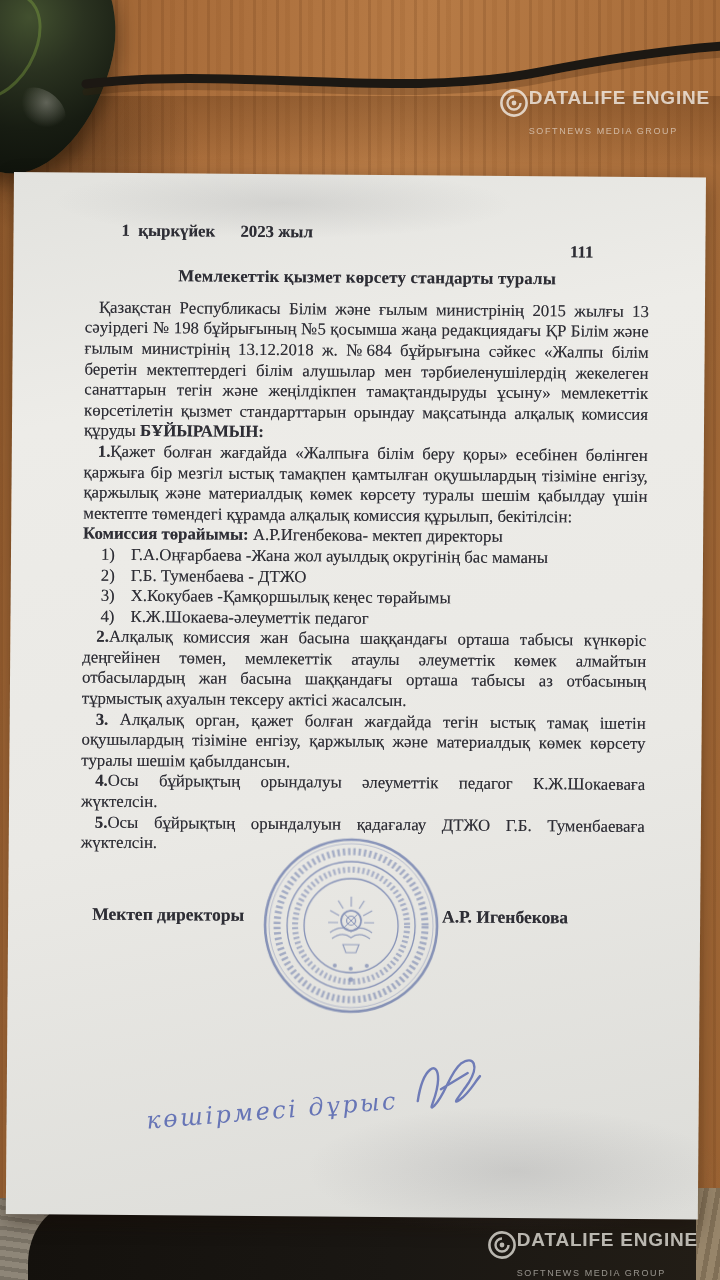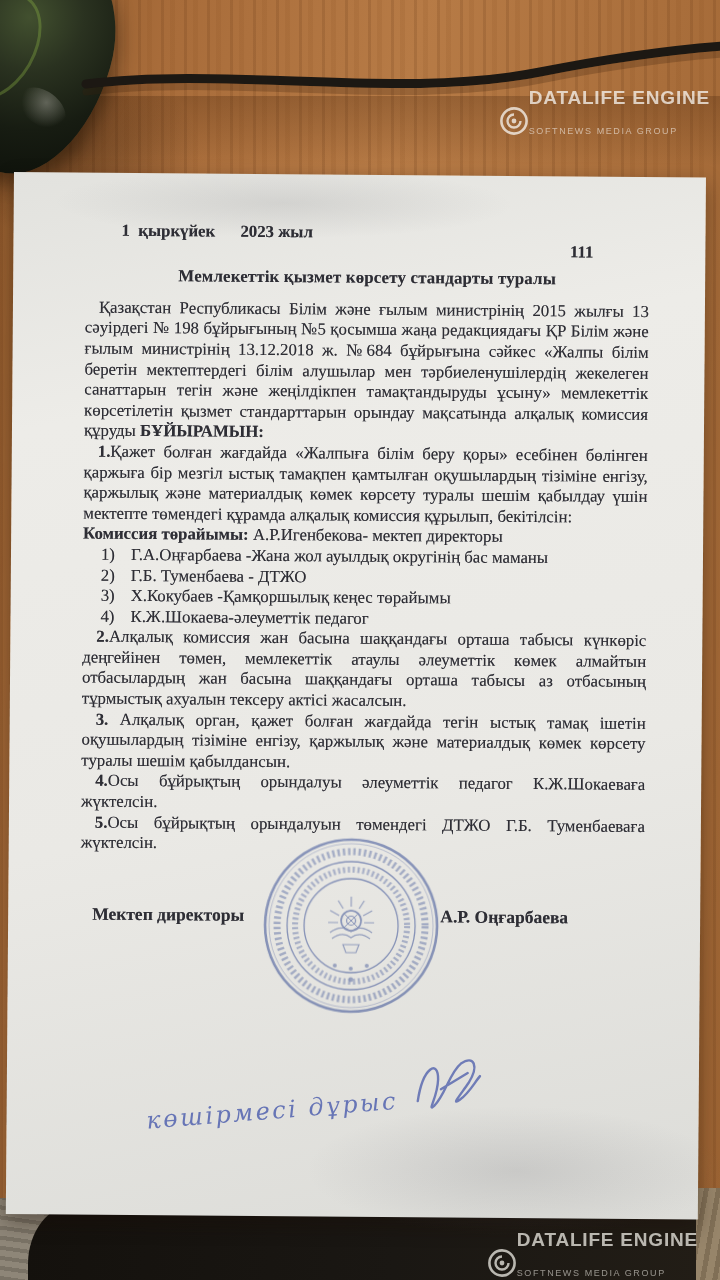--- a/index.html
+++ b/index.html
@@ -65,21 +65,21 @@
     opacity:.82;mix-blend-mode:multiply;filter:blur(.35px);}
 
   
   .handnote{position:absolute;left:138px;top:890px;width:360px;color:#5a6ab2;
     transform:rotate(-5deg);font-style:italic;
     font-family:"DejaVu Serif", serif;font-size:24px;letter-spacing:2.5px;
     display:flex;align-items:flex-end;gap:14px;opacity:.9;}
   .handnote-flourish{margin-bottom:-8px;}
 
   
-  .wm{position:absolute;display:flex;gap:0;align-items:flex-end;
+  .wm{position:absolute;display:flex;gap:0;align-items:flex-start;
     font-family:"Liberation Sans", sans-serif;}
   .wm-top{right:10px;top:88px;color:rgba(252,252,250,.72);}
   .wm-bottom{right:22px;top:1230px;color:rgba(225,222,215,.8);}
   .wm-text{display:flex;flex-direction:column;}
   .wm-title{font-size:19px;font-weight:bold;letter-spacing:.8px;line-height:20px;}
   .wm-sub{font-size:9px;letter-spacing:1.6px;opacity:.75;margin-top:18px;}
 </style>
 </head>
 <body>
 
@@ -117,25 +117,25 @@
       <div style="text-align:left;"><span class="b">Комиссия төрайымы:</span><span> А.Р.Игенбекова- мектеп директоры</span></div>
 
       <div class="member-row"><span class="member-num">1)</span><span>Г.А.Оңғарбаева -Жана жол ауылдық округінің бас маманы</span></div>
       <div class="member-row"><span class="member-num">2)</span><span>Г.Б. Туменбаева - ДТЖО</span></div>
       <div class="member-row"><span class="member-num">3)</span><span>Х.Кокубаев -Қамқоршылық кеңес төрайымы</span></div>
       <div class="member-row"><span class="member-num">4)</span><span>К.Ж.Шокаева-әлеуметтік педагог</span></div>
 
       <div class="indent"><span class="b">2.</span><span>Алқалық комиссия жан басына шаққандағы орташа табысы күнкөріс деңгейінен төмен, мемлекеттік атаулы әлеуметтік көмек алмайтын отбасылардың жан басына шаққандағы орташа табысы аз отбасының тұрмыстық ахуалын тексеру актісі жасалсын.</span></div>
       <div class="indent"><span class="b">3.</span><span> Алқалық орган, қажет болған жағдайда тегін ыстық тамақ ішетін оқушылардың тізіміне енгізу, қаржылық және материалдық көмек көрсету туралы шешім қабылдансын.</span></div>
       <div class="indent"><span class="b">4.</span><span>Осы бұйрықтың орындалуы әлеуметтік педагог К.Ж.Шокаеваға жүктелсін.</span></div>
-      <div class="indent"><span class="b">5.</span><span>Осы бұйрықтың орындалуын төмендегі ДТЖО Г.Б. Туменбаеваға жүктелсін.</span></div>
+      <div class="indent"><span class="b">5.</span><span>Осы бұйрықтың орындалуын қадағалау ДТЖО Г.Б. Туменбаеваға жүктелсін.</span></div>
 
       <div class="sig-row">
         <span>Мектеп директоры</span>
-        <span>А.Р. Оңғарбаева</span>
+        <span>А.Р. Игенбекова</span>
       </div>
     </div>
 
     <svg class="stamp" viewBox="0 0 182 182">
       <g fill="none" stroke="#7d8ec5">
         <circle cx="91" cy="91" r="86" stroke-width="2.6"></circle>
         <circle cx="91" cy="91" r="82" stroke-width="1" opacity=".5"></circle>
         <circle cx="91" cy="91" r="74" stroke-width="7" stroke-dasharray="2.4 2.9" opacity=".7"></circle>
         <circle cx="91" cy="91" r="64" stroke-width="1.3"></circle>
         <circle cx="91" cy="91" r="56" stroke-width="6" stroke-dasharray="2.2 2.7" opacity=".65"></circle>

